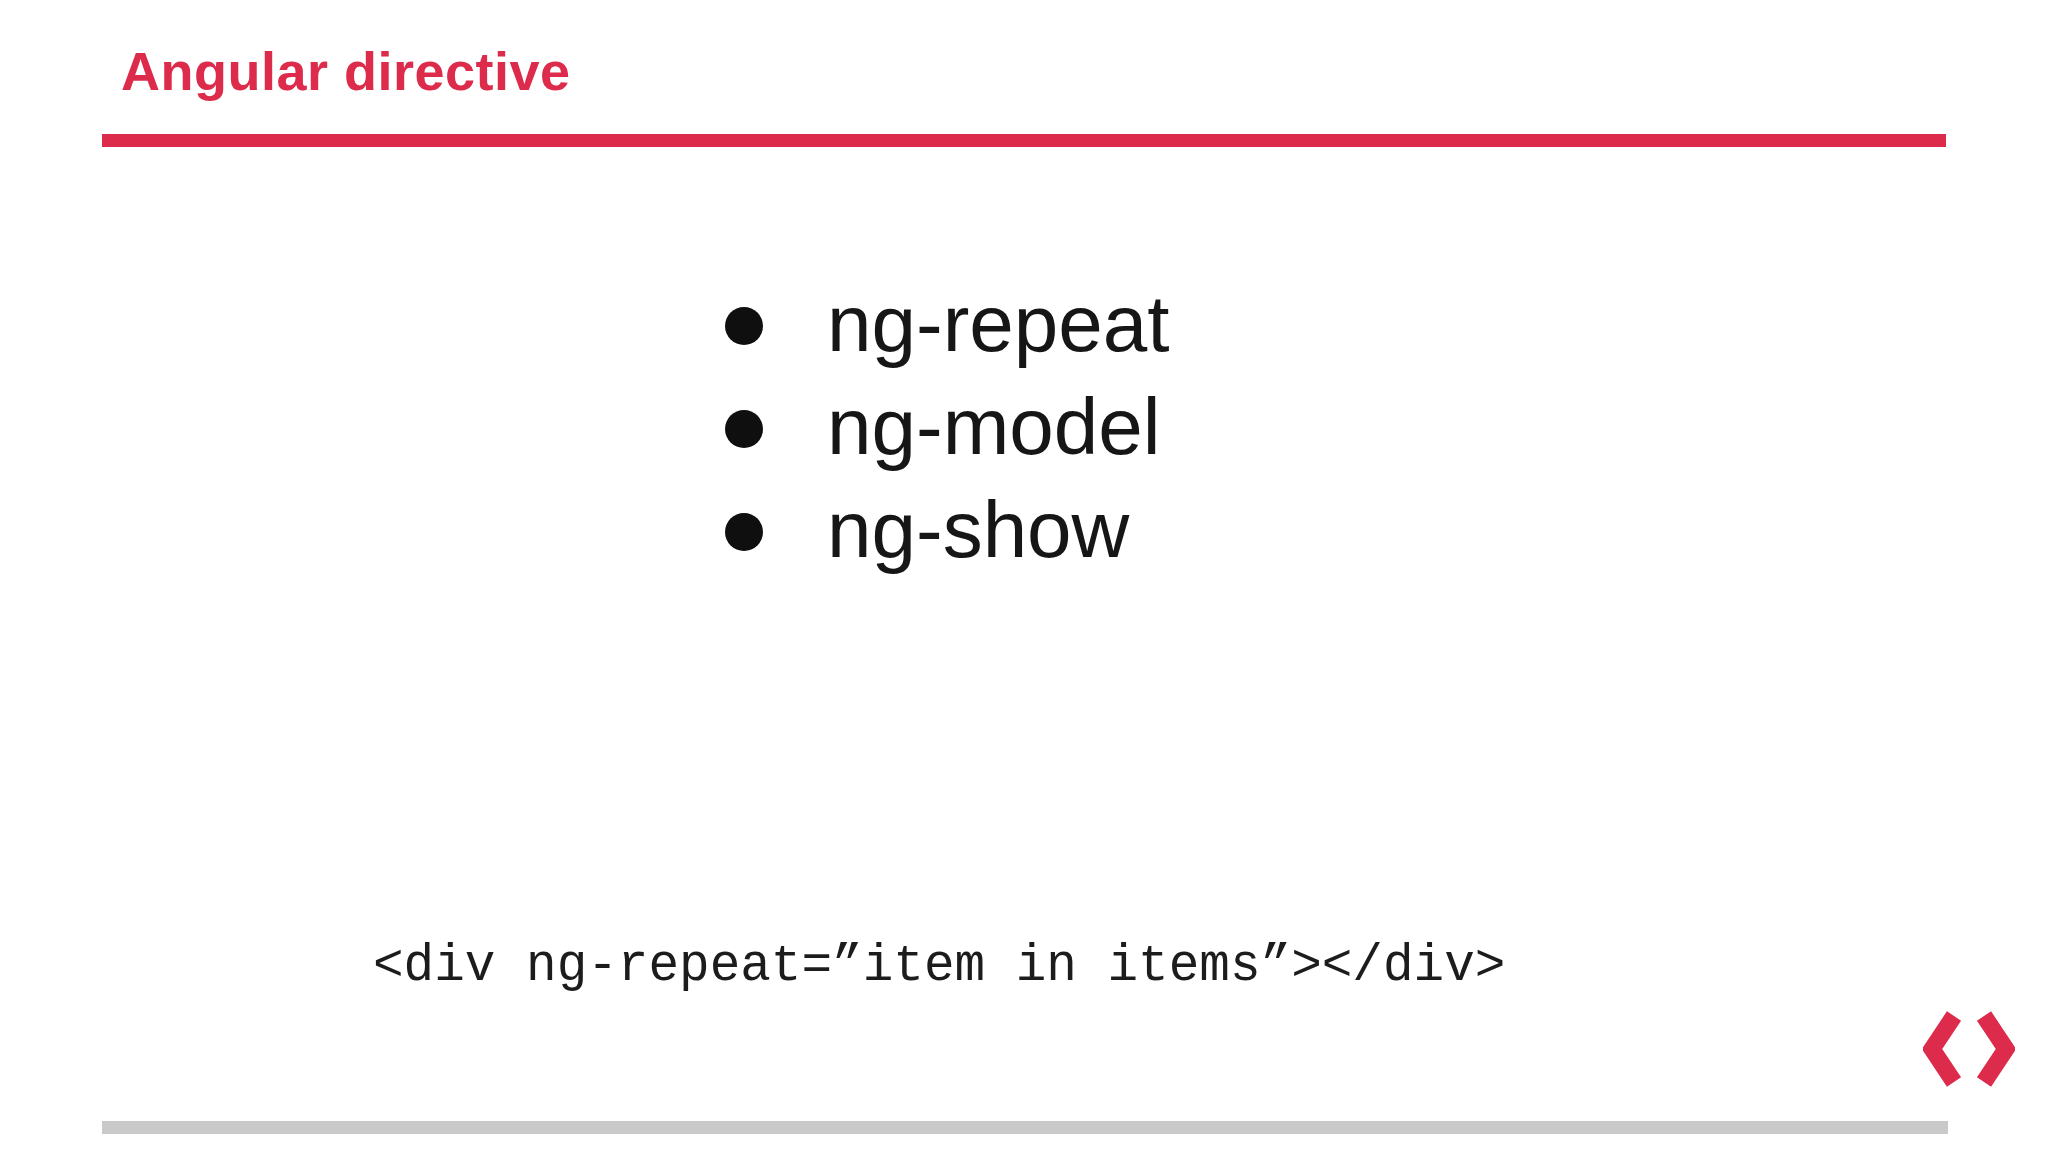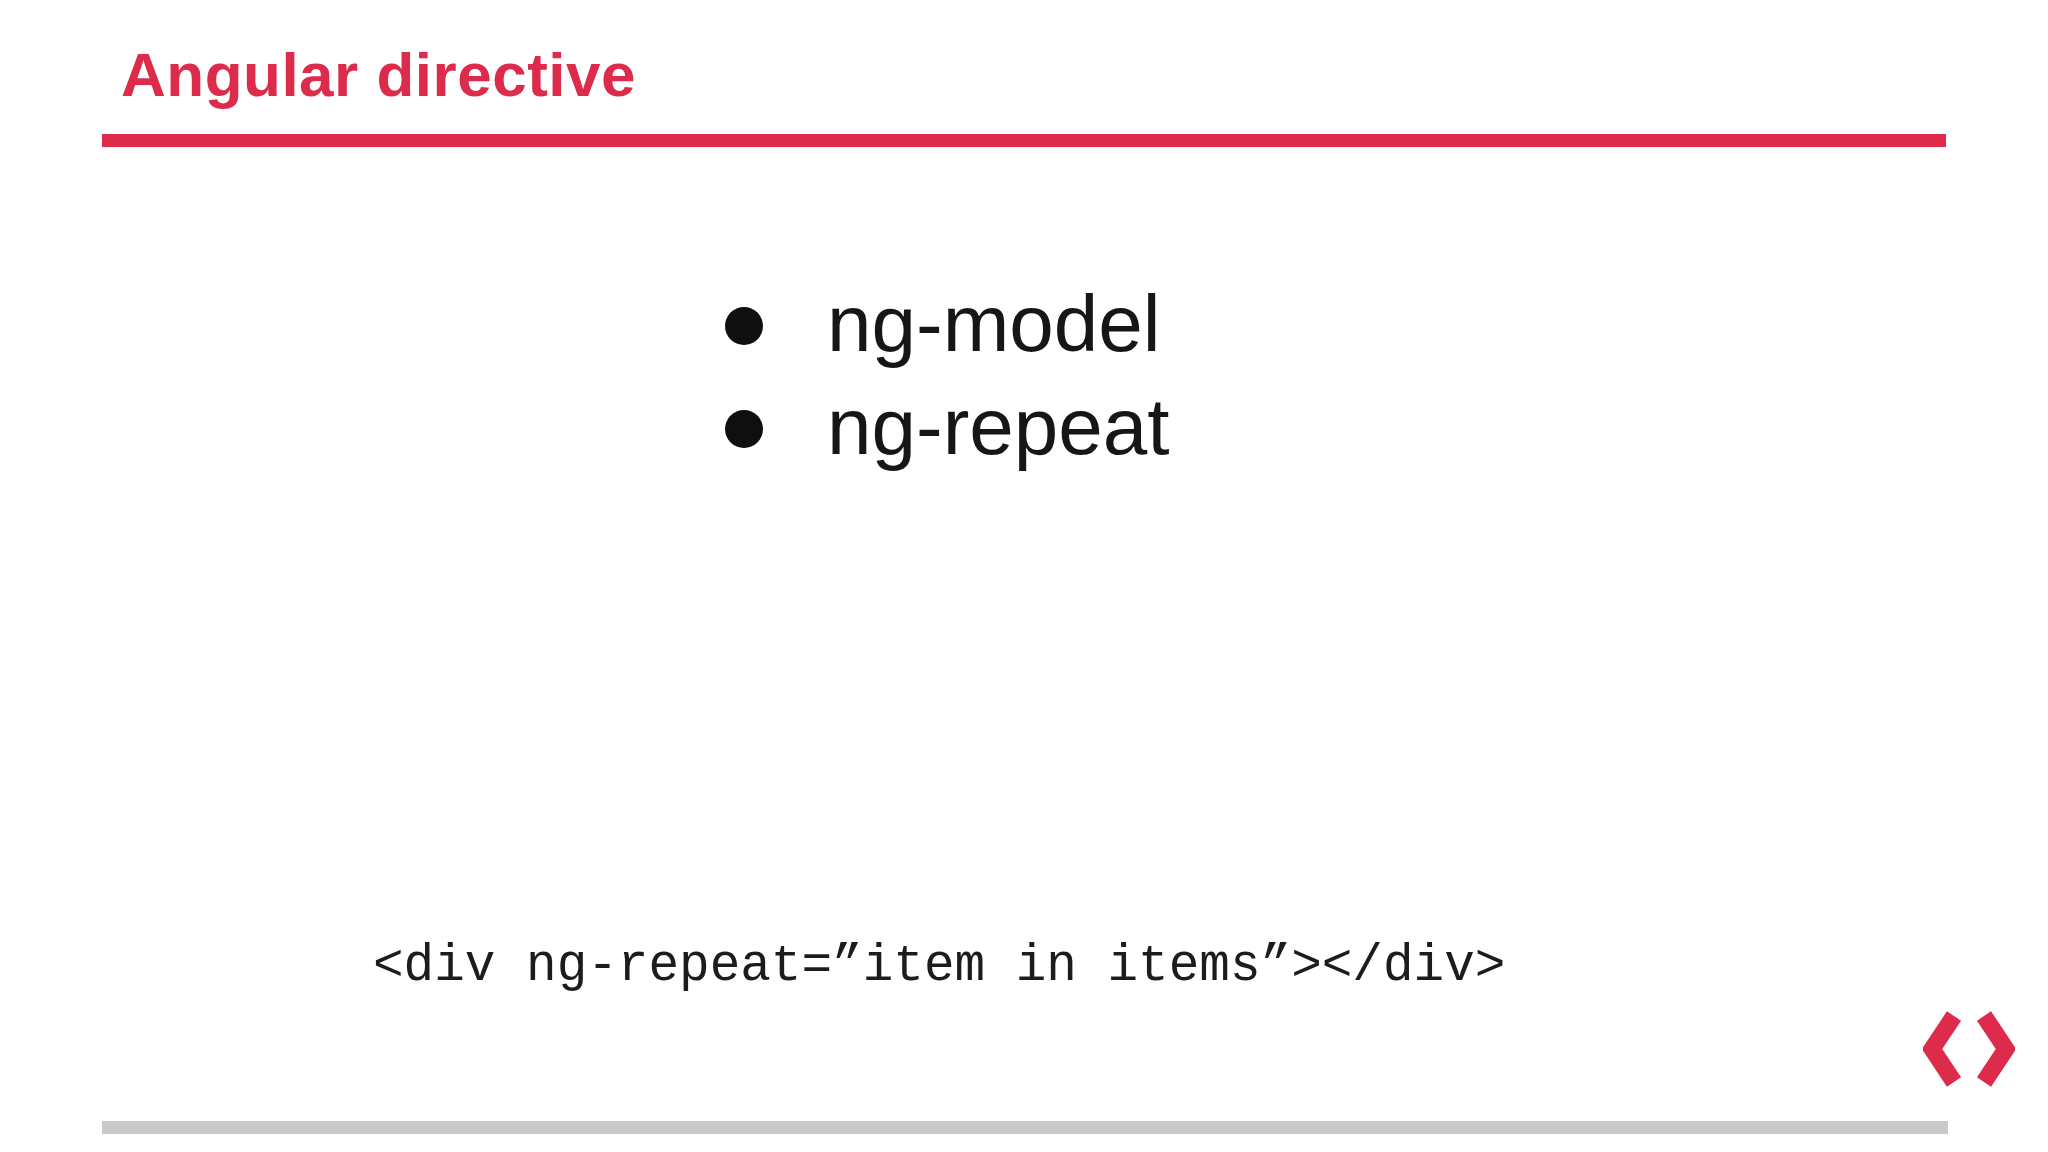--- a/index.html
+++ b/index.html
@@ -13,21 +13,21 @@
     height: 1152px;
     background: #ffffff;
     overflow: hidden;
     font-family: "Liberation Sans", sans-serif;
   }
   .title {
     position: absolute;
     left: 121px;
     top: 44px;
     margin: 0;
-    font-size: 62px;
+    font-size: 54px;
     line-height: 1;
     font-weight: 800;
     letter-spacing: 0.5px;
     color: #dd2b4c;
   }
   .title-rule {
     position: absolute;
     left: 102px;
     top: 134px;
     width: 1844px;
@@ -88,25 +88,29 @@
 
 <div class="slide">
 
   <h1 class="title">Angular directive</h1>
 
   <div class="title-rule"></div>
 
   <ul class="bullet-list">
     <li>
       <span class="dot"></span>
+      <span>ng-repeat</span>
+    </li>
+    <li>
+      <span class="dot"></span>
       <span>ng-model</span>
     </li>
     <li>
       <span class="dot"></span>
-      <span>ng-repeat</span>
+      <span>ng-show</span>
     </li>
   </ul>
 
   <div class="code-block">
     <div>&lt;div ng-repeat=”item in items”&gt;&lt;/div&gt;</div>
   </div>
 
   <svg class="logo" width="92" height="76" viewBox="0 0 92 76">
     <polyline points="31,5 9,38 31,71" fill="none" stroke="#dd2b4c" stroke-width="17" stroke-linecap="butt" stroke-linejoin="miter"></polyline>
     <polyline points="61,5 83,38 61,71" fill="none" stroke="#dd2b4c" stroke-width="17" stroke-linecap="butt" stroke-linejoin="miter"></polyline>

